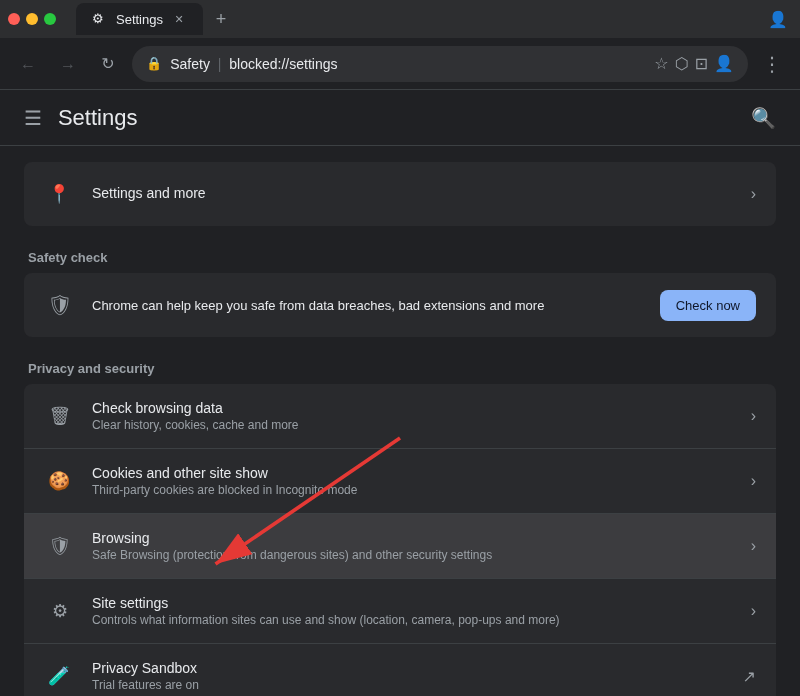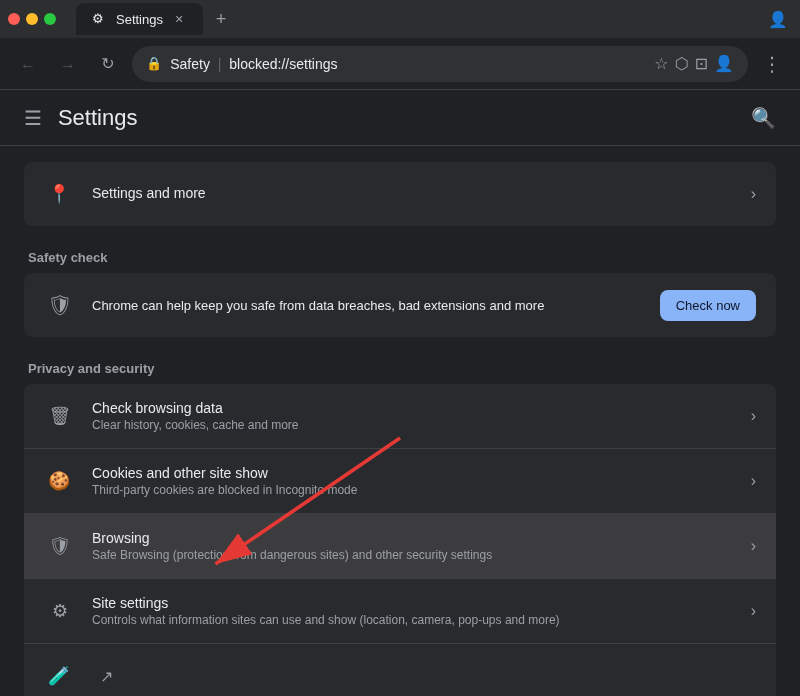--- a/index.html
+++ b/index.html
@@ -409,20 +409,24 @@
         <div class="row-icon">⚙</div>
         <div class="row-text">
           <div class="row-title">Site settings</div>
           <div class="row-subtitle">Controls what information sites can use and show (location, camera, pop-ups and more)</div>
         </div>
         <span class="row-chevron">›</span>
       </div>
 
       <div class="card-row">
         <div class="row-icon">🧪</div>
+        <div class="row-text">
+          <div class="row-title">Privacy Sandbox</div>
+          <div class="row-subtitle">Trial features are on</div>
+        </div>
         <span class="row-external">↗</span>
       </div>
 
     </div>
 
     <svg class="arrow-svg" viewBox="0 0 760 360" xmlns="http://www.w3.org/2000/svg" style="position:absolute;top:0;left:0;width:100%;height:100%;pointer-events:none;">
       <defs>
         <marker id="arrowhead" markerWidth="10" markerHeight="7" refX="10" refY="3.5" orient="auto">
           <polygon points="0 0, 10 3.5, 0 7" fill="#e53935"></polygon>
         </marker>

